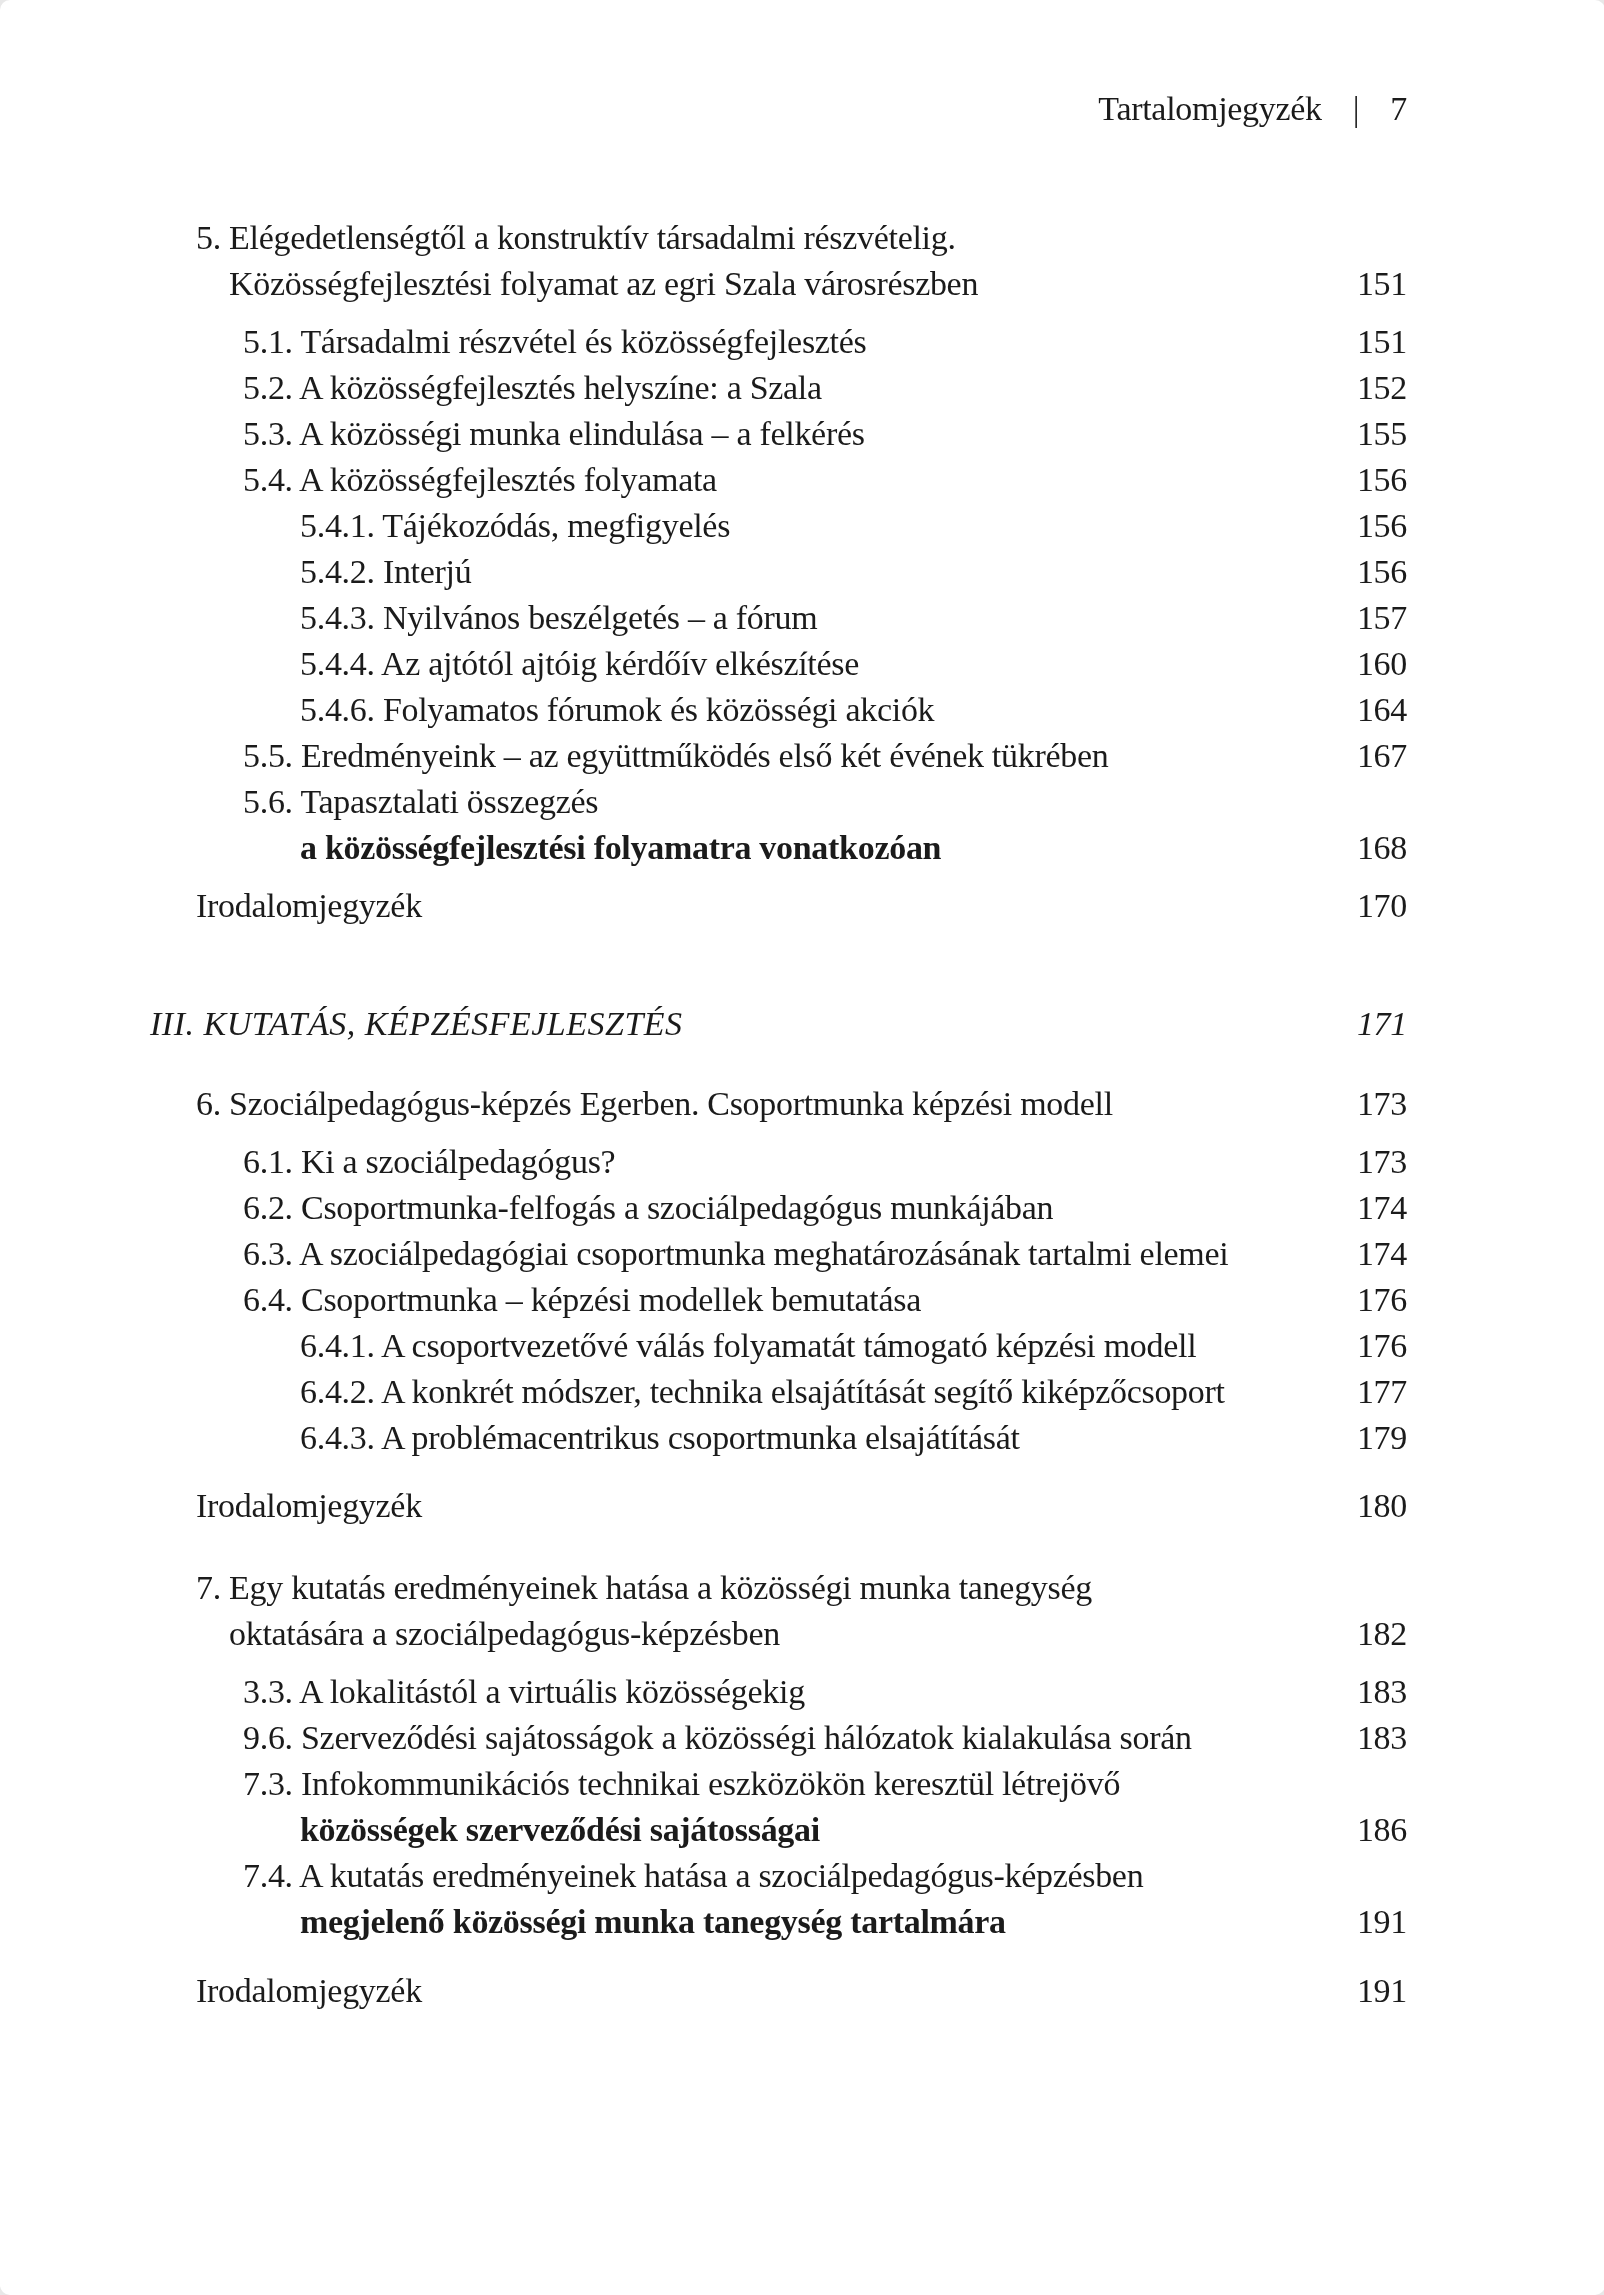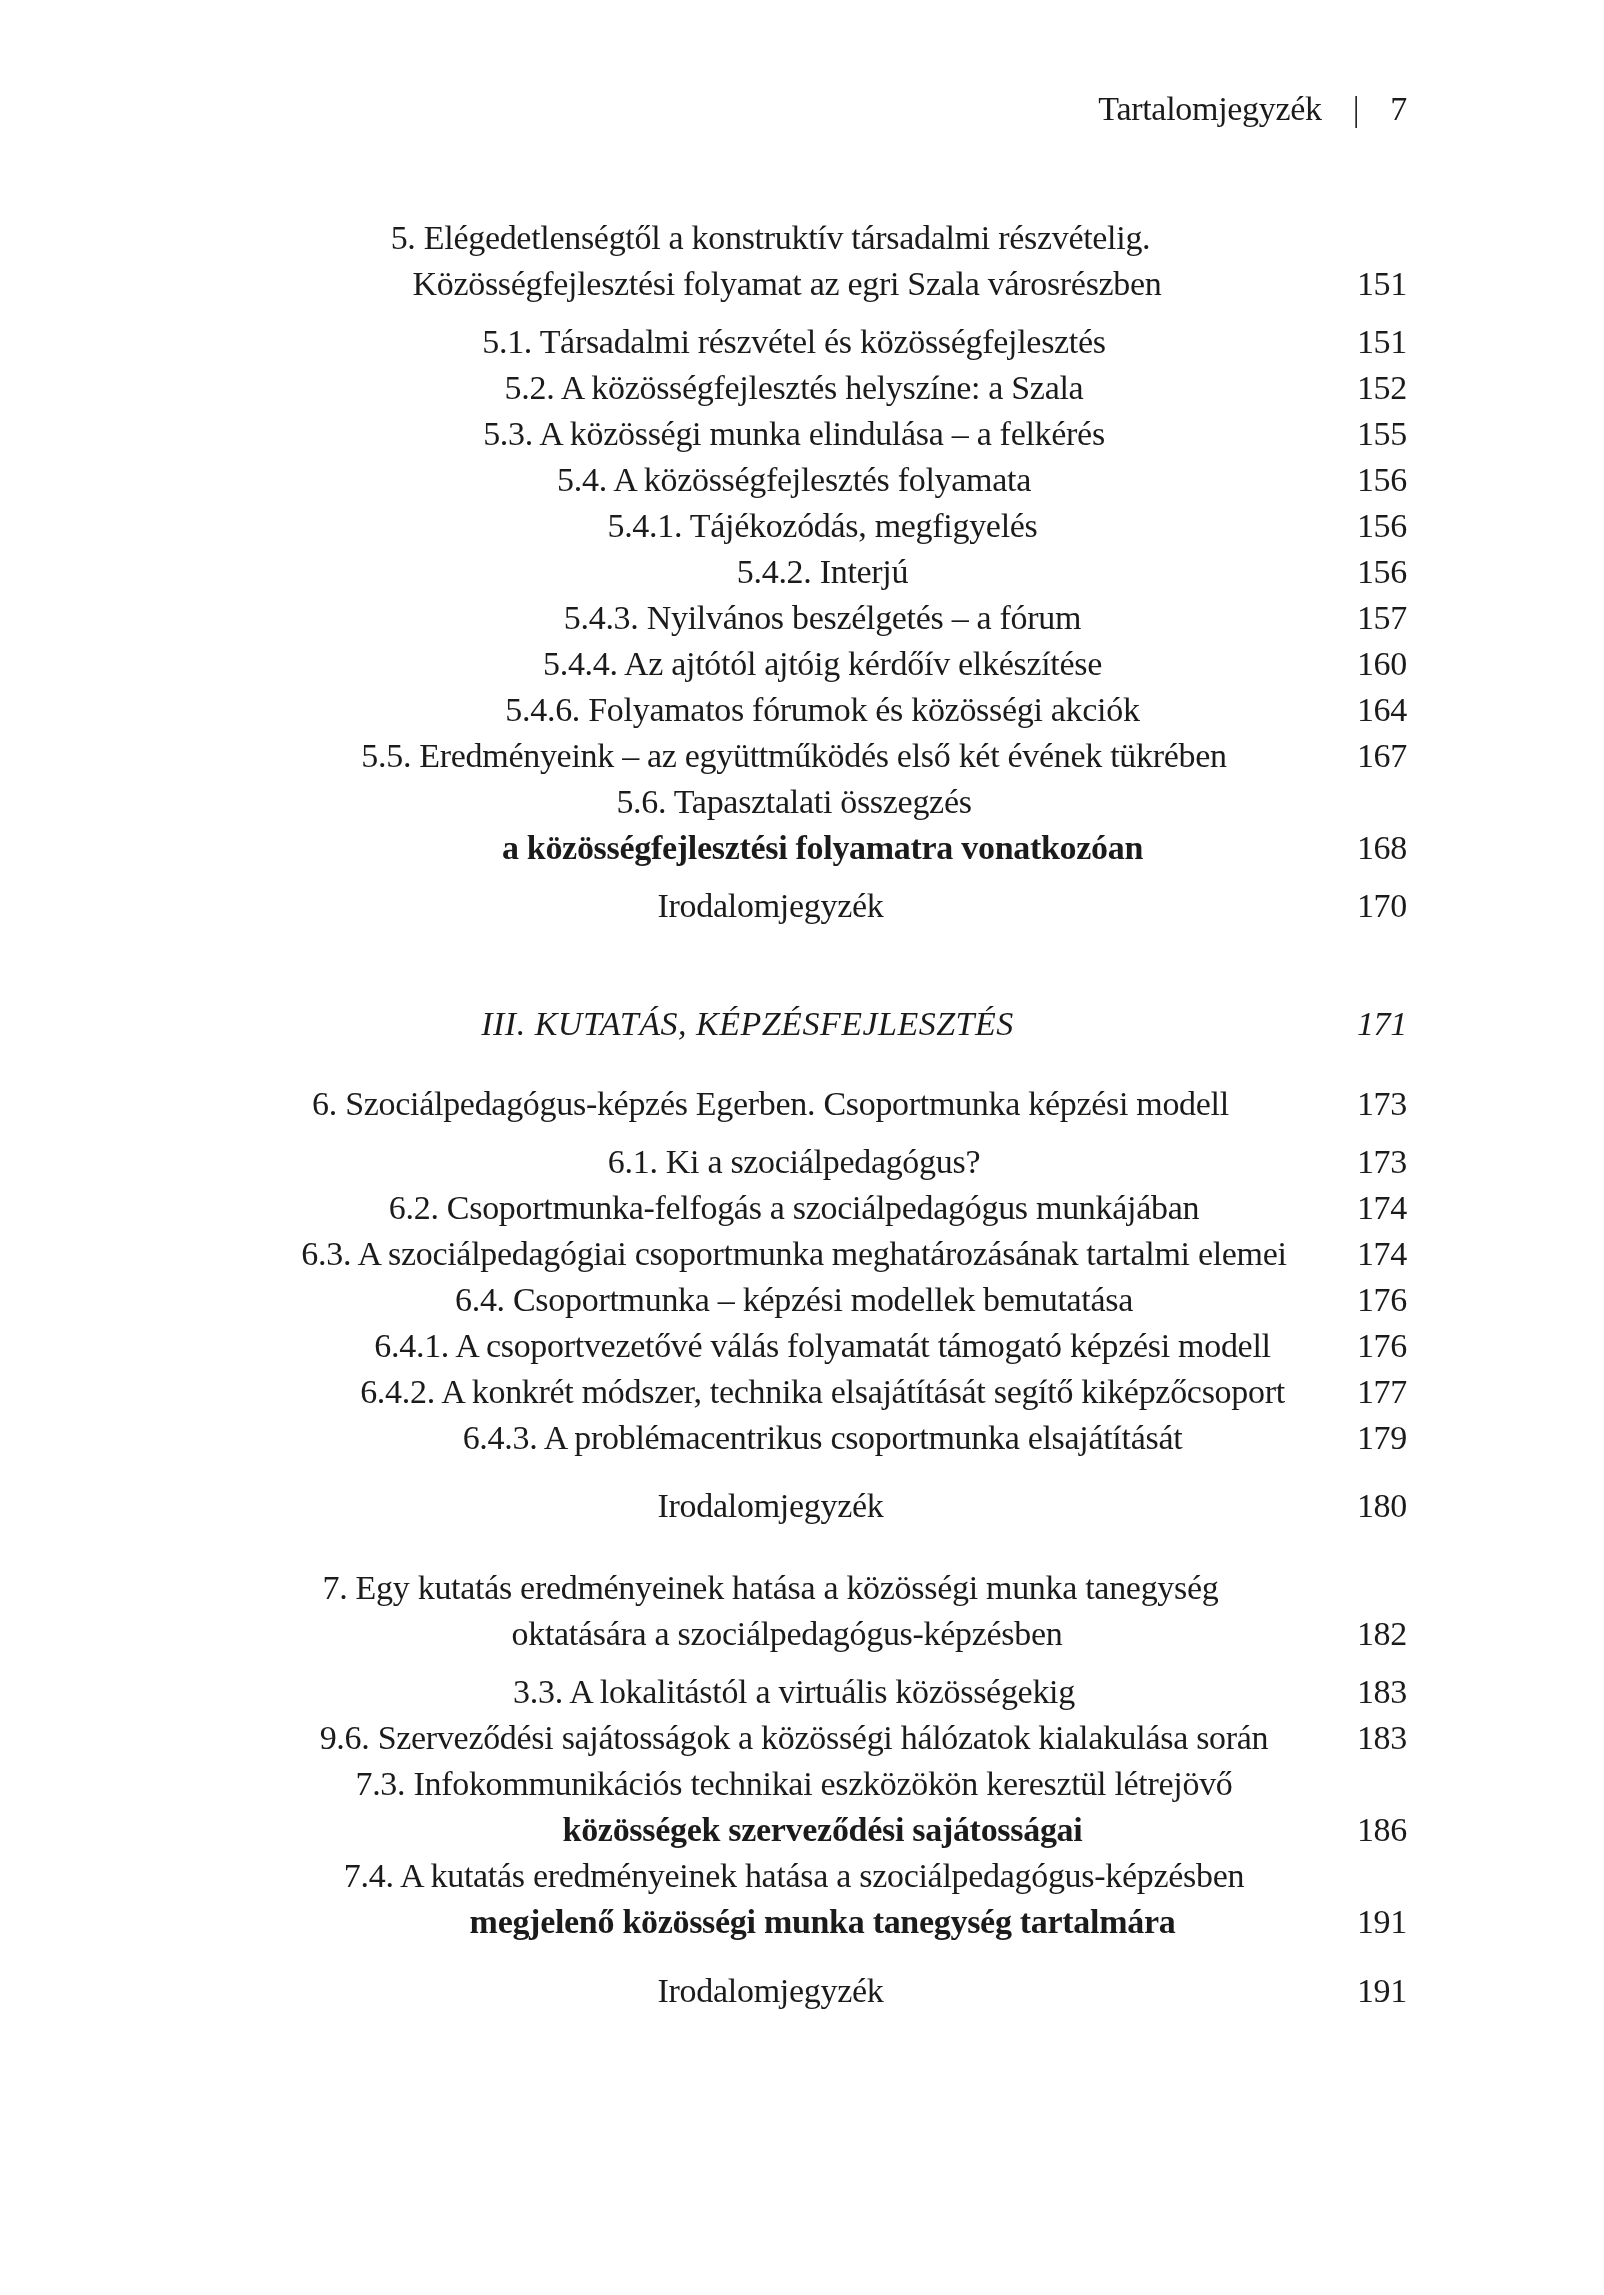--- a/index.html
+++ b/index.html
@@ -13,20 +13,21 @@
     height: 2295px;
     margin: 0 auto;
     background: #ffffff;
     box-sizing: border-box;
     padding: 86px 198px 0 150px;
     font-family: "Liberation Serif", "DejaVu Serif", serif;
     color: #1b1b1b;
     font-size: 34px;
     letter-spacing: -0.3px;
     overflow: hidden;
+    border-radius: 10px;
   }
   .toc-header {
     display: flex;
     justify-content: flex-end;
     align-items: flex-start;
     gap: 31px;
     line-height: 46px;
   }
   .toc-header .sep {
     color: #2a2a2a;
@@ -34,21 +35,21 @@
   }
   .toc {
     margin-top: 83px;
   }
   .entry {
     display: flex;
     align-items: flex-end;
     line-height: 46px;
   }
   .entry .lines { flex: 1 1 auto; min-width: 0; }
-  .entry .line { white-space: nowrap; text-align: center; }
+  .entry .line { white-space: nowrap; }
   .entry .pagenum {
     flex: 0 0 auto;
     min-width: 62px;
     text-align: right;
   }
   
   .indent-part            { margin-left: 0;   letter-spacing: 0.5px; }
   .indent-chapter         { margin-left: 46px; }
   .indent-chapter-wrap    { margin-left: 79px; }
   .indent-biblio          { margin-left: 46px; }

